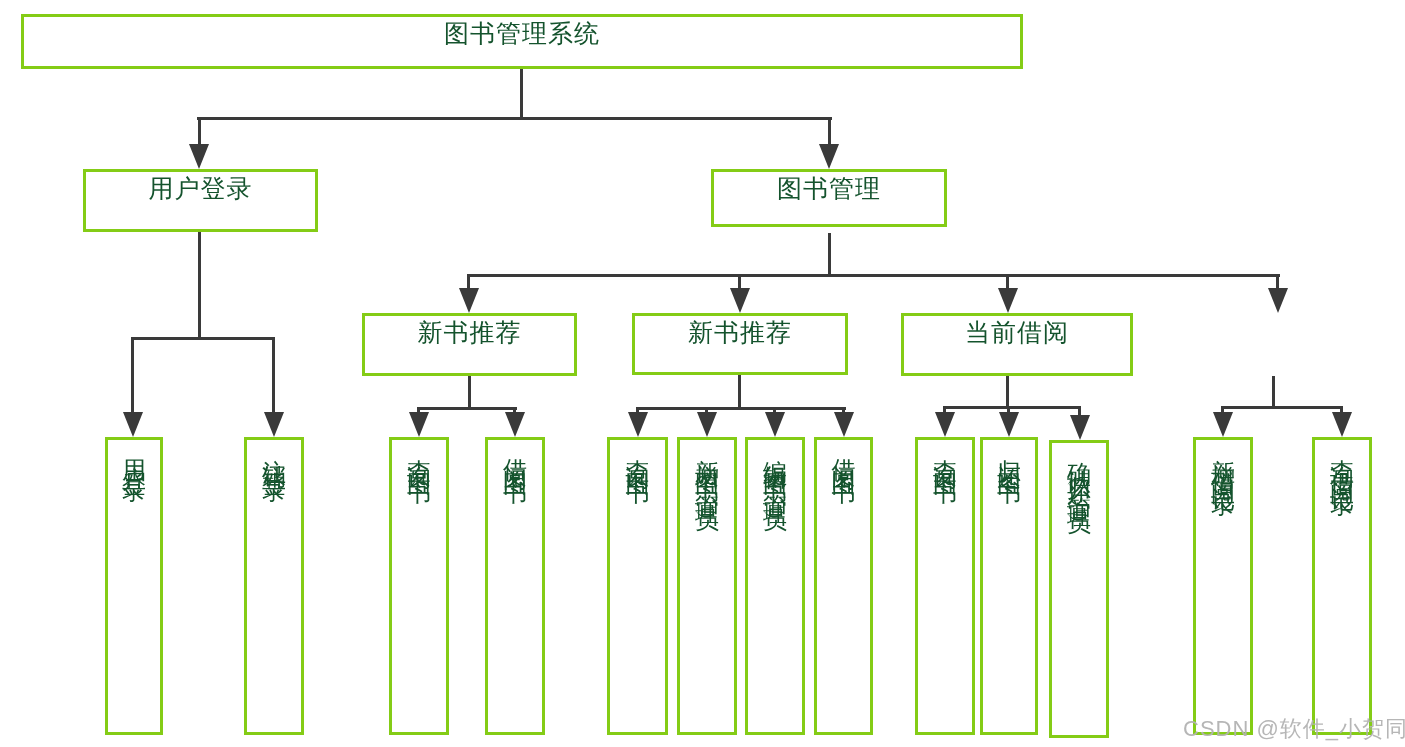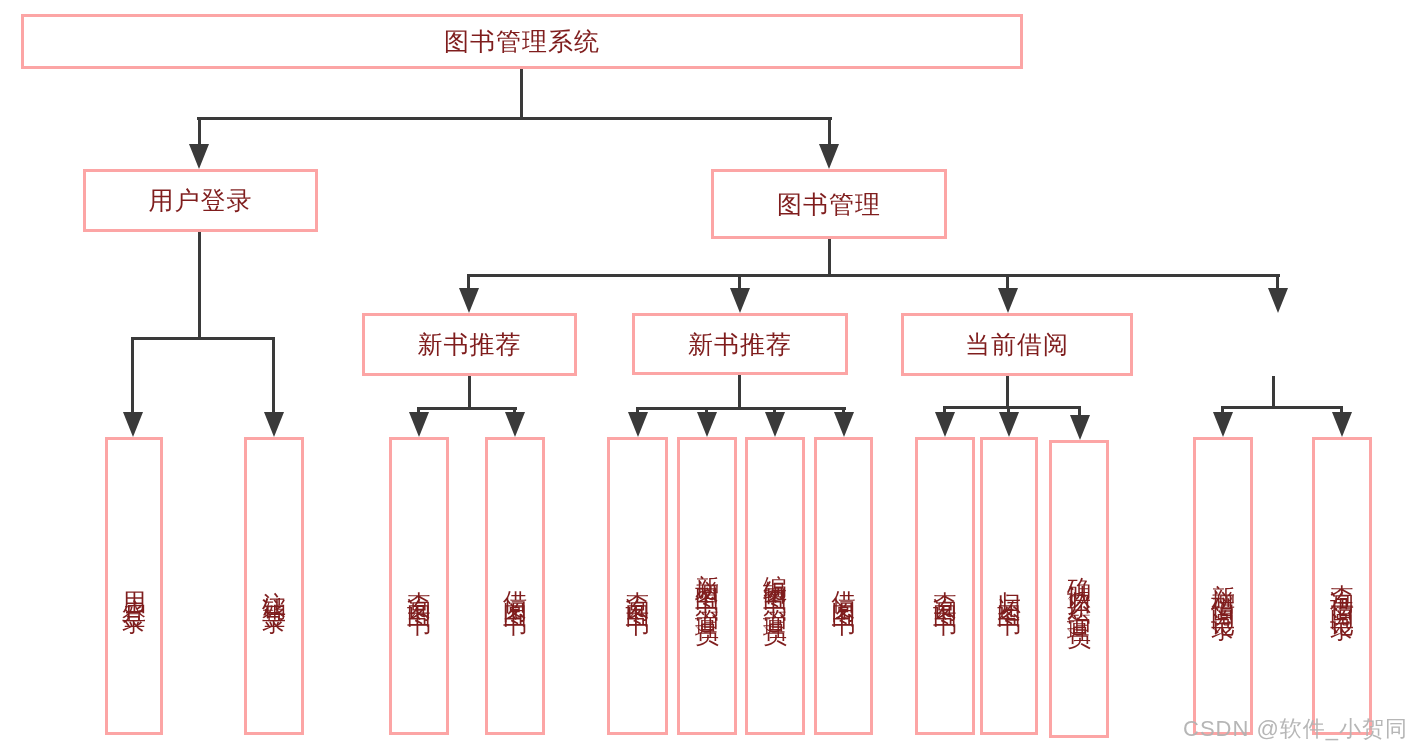--- a/index.html
+++ b/index.html
@@ -6,26 +6,26 @@
   body{font-family:"Liberation Sans","DejaVu Sans",sans-serif;}
   #canvas{
     position:relative;
     width:1405px;height:747px;
     background:#ffffff;
     overflow:hidden;
   }
   .node{
     position:absolute;
     box-sizing:border-box;
-    border:3px solid #fca5a5;
+    border:3px solid #84cc16;
     background:#ffffff;
     display:flex;
-    align-items:center;
+    align-items:flex-start;
     justify-content:center;
-    color:#7f1d1d;
+    color:#14532d;
     font-size:25px;
     letter-spacing:1px;
     z-index:2;
   }
   .vnode{
     font-size:24px;
     letter-spacing:0;
   }
   .vlabel{
     writing-mode:vertical-rl;
@@ -62,21 +62,21 @@
 <div id="canvas">
 
   <div class="node" style="left:21px;top:14px;width:1002px;height:55px;">
     <span>图书管理系统</span>
   </div>
 
   <div class="node" style="left:83px;top:169px;width:235px;height:63px;">
     <span>用户登录</span>
   </div>
 
-  <div class="node" style="left:711px;top:169px;width:236px;height:70px;">
+  <div class="node" style="left:711px;top:169px;width:236px;height:58px;">
     <span>图书管理</span>
   </div>
 
   <div class="node" style="left:362px;top:313px;width:215px;height:63px;">
     <span>新书推荐</span>
   </div>
 
   <div class="node" style="left:632px;top:313px;width:216px;height:62px;">
     <span>新书推荐</span>
   </div>

